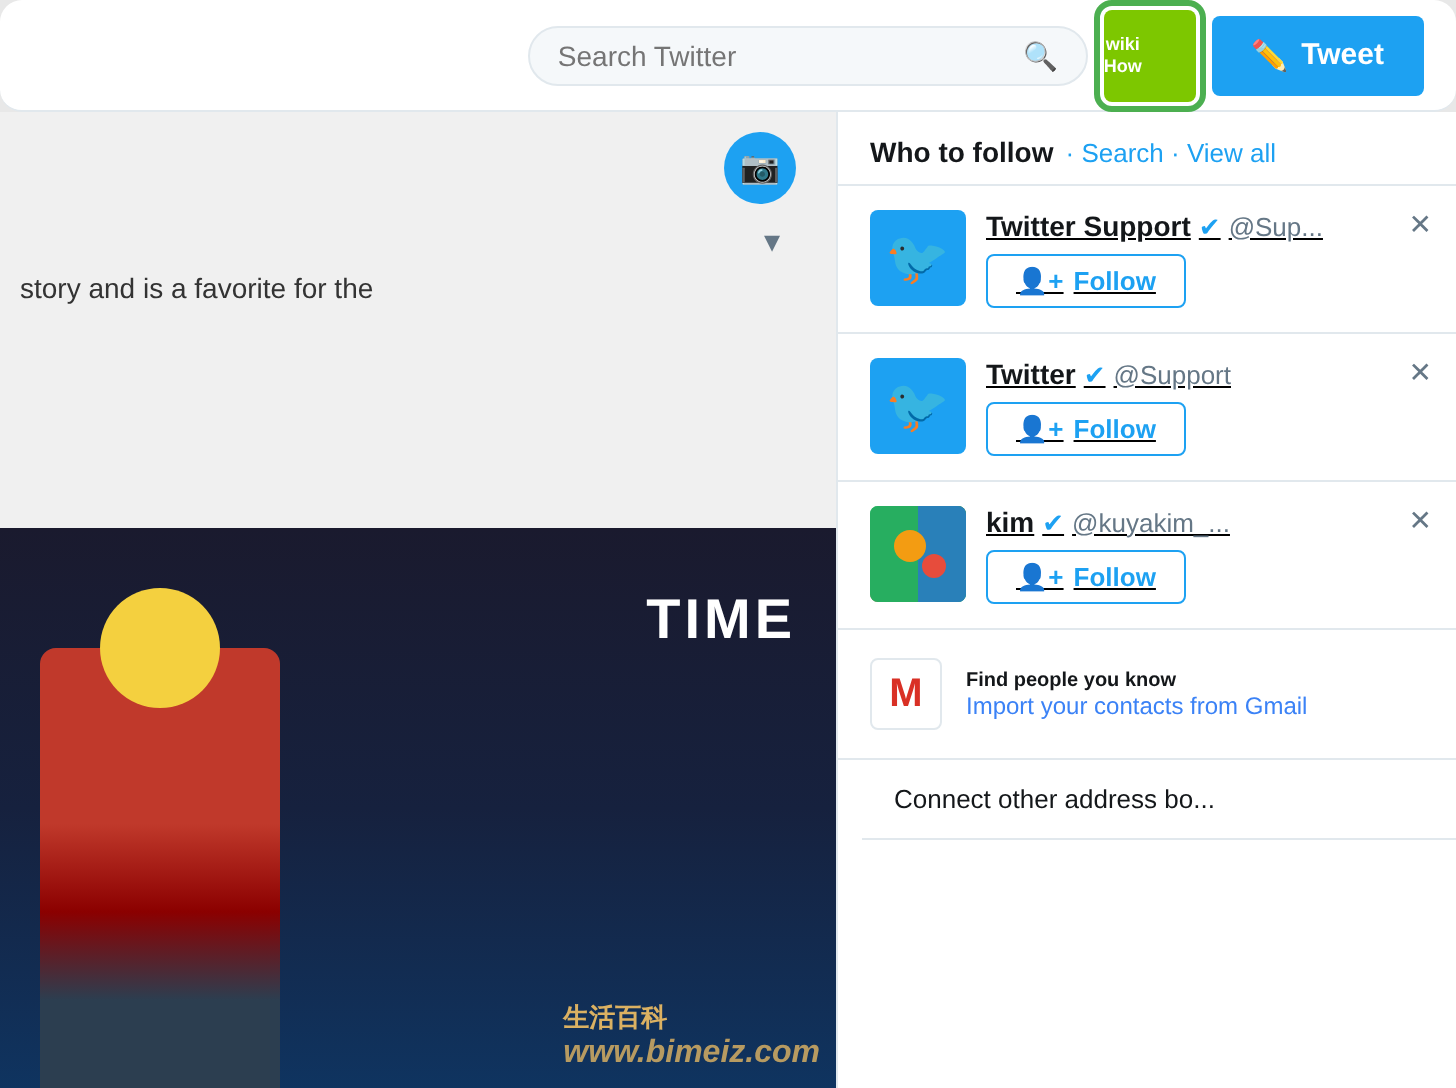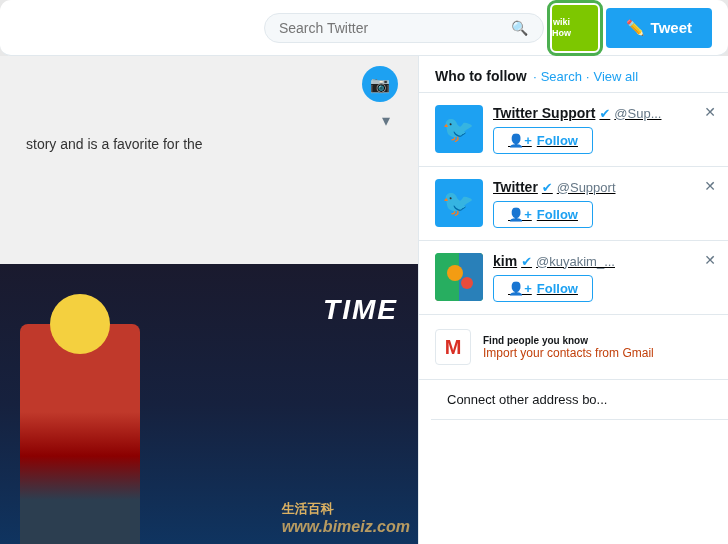--- a/index.html
+++ b/index.html
@@ -126,21 +126,21 @@
       font-size: 16px;
     }
 
     .story-text {
       position: absolute;
       top: 80px;
       left: 0;
       right: 0;
       font-size: 14px;
       color: #333;
-      padding: 0 26px;
+      padding: 0 10px;
     }
 
     
     .performance-image {
       position: absolute;
       bottom: 0;
       left: 0;
       right: 0;
       height: 280px;
       background: linear-gradient(to bottom, #1a1a2e, #16213e, #0f3460);
@@ -170,21 +170,20 @@
       border-radius: 50%;
     }
 
     .time-logo {
       position: absolute;
       top: 30px;
       right: 20px;
       color: white;
       font-size: 28px;
       font-weight: bold;
-      font-style: italic;
       letter-spacing: 2px;
     }
 
     
     .watermark {
       position: absolute;
       bottom: 8px;
       right: 8px;
       font-size: 13px;
       color: rgba(255,200,100,0.85);
@@ -346,21 +345,21 @@
     }
 
     .find-people-text .title {
       font-size: 10px;
       font-weight: bold;
       color: #14171a;
     }
 
     .find-people-text .subtitle {
       font-size: 12px;
-      color: #c2410c;
+      color: #3b82f6;
       text-align: right;
     }
 
     .connect-link {
       padding: 12px 16px;
       font-size: 13px;
       color: #14171a;
       border-bottom: 1px solid #e1e8ed;
       margin-left: 12px;
     }

